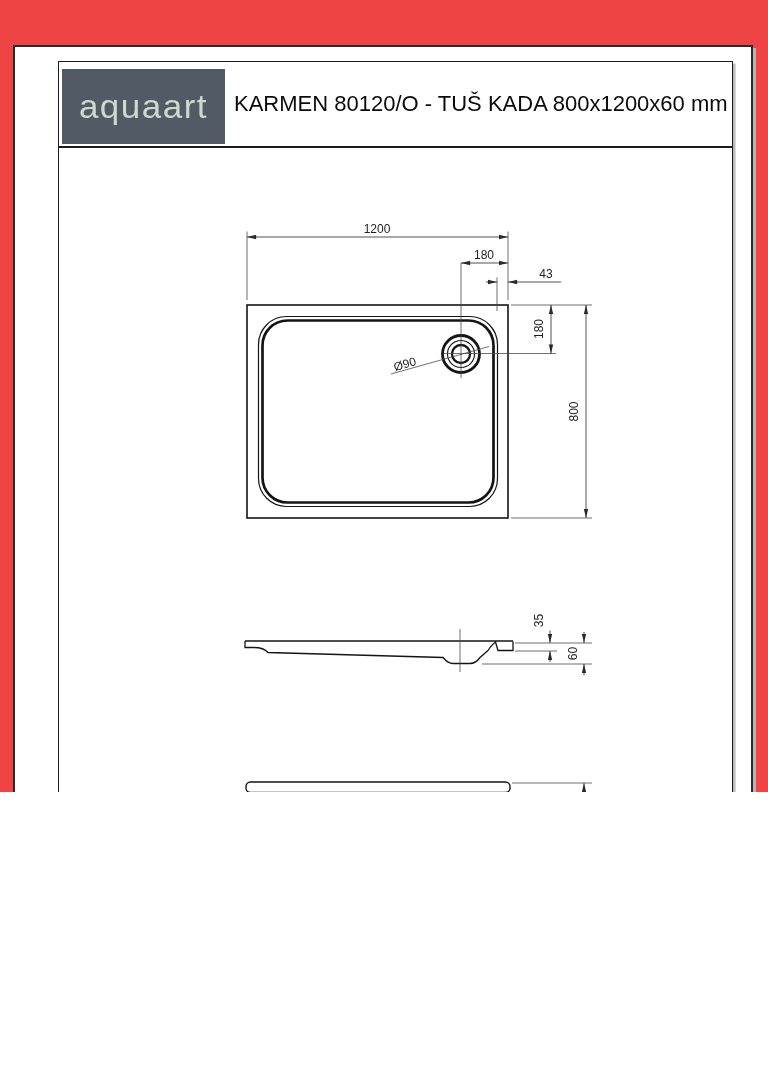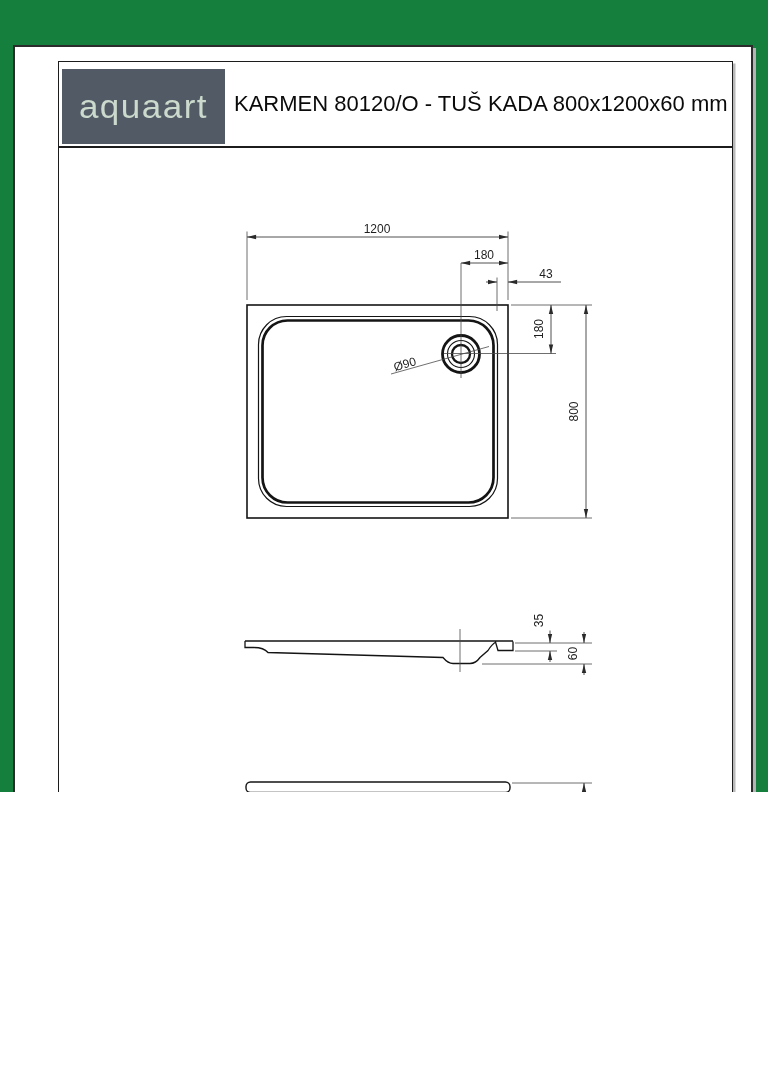--- a/index.html
+++ b/index.html
@@ -1,17 +1,17 @@
 <!DOCTYPE html>
 <html><head>
 <meta charset="utf-8">
 <style>
   html,body{margin:0;padding:0;background:#ffffff;}
   .page{
-    position:relative;width:768px;height:792px;background:#15803d;overflow:hidden;
+    position:relative;width:768px;height:792px;background:#ef4444;overflow:hidden;
     font-family:"Liberation Sans", sans-serif;
   }
   .outer-frame{
     position:absolute;left:13px;top:45px;width:736px;height:989px;
     border:2px solid #2b2b2b;background:#ffffff;
     box-shadow:3px 3px 0 #b4b4b4;
   }
   .inner-frame{
     position:absolute;left:58px;top:61px;width:673px;height:957px;
     border:1.5px solid #1c1c1c;background:#ffffff;

